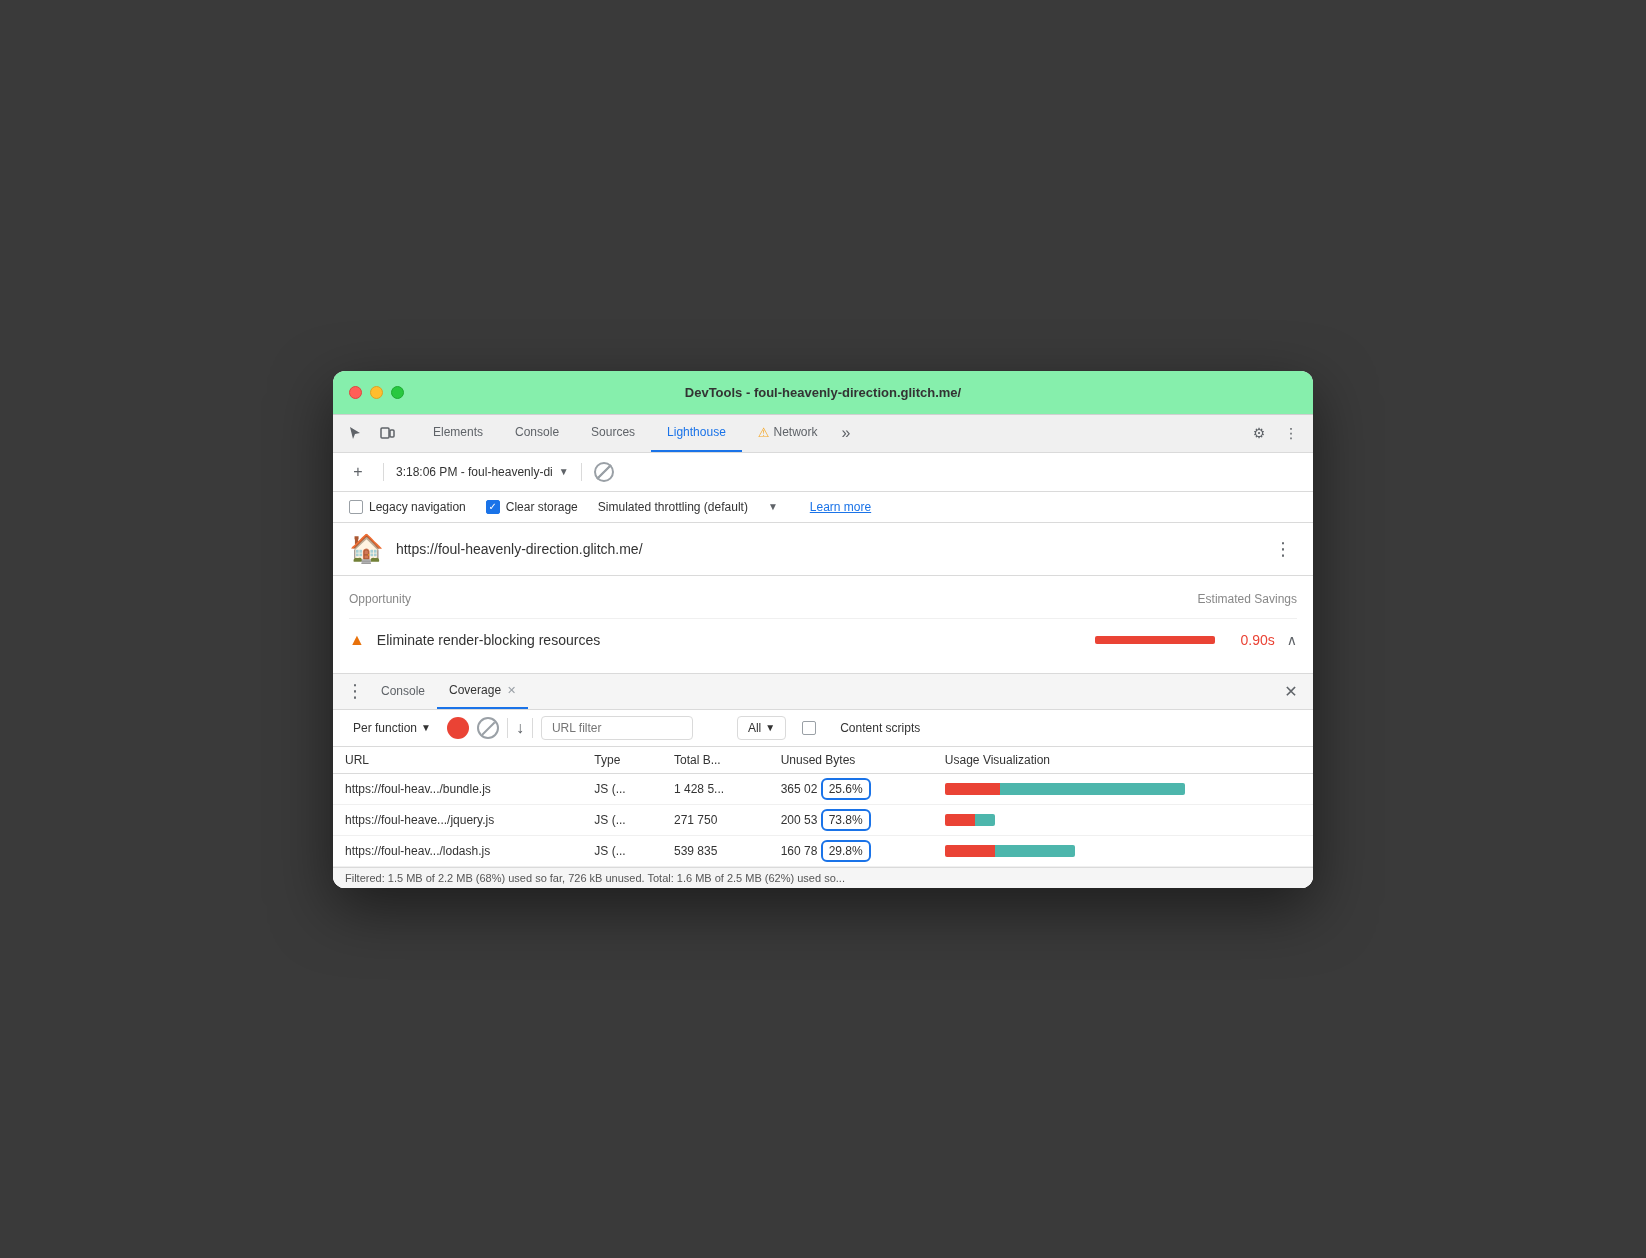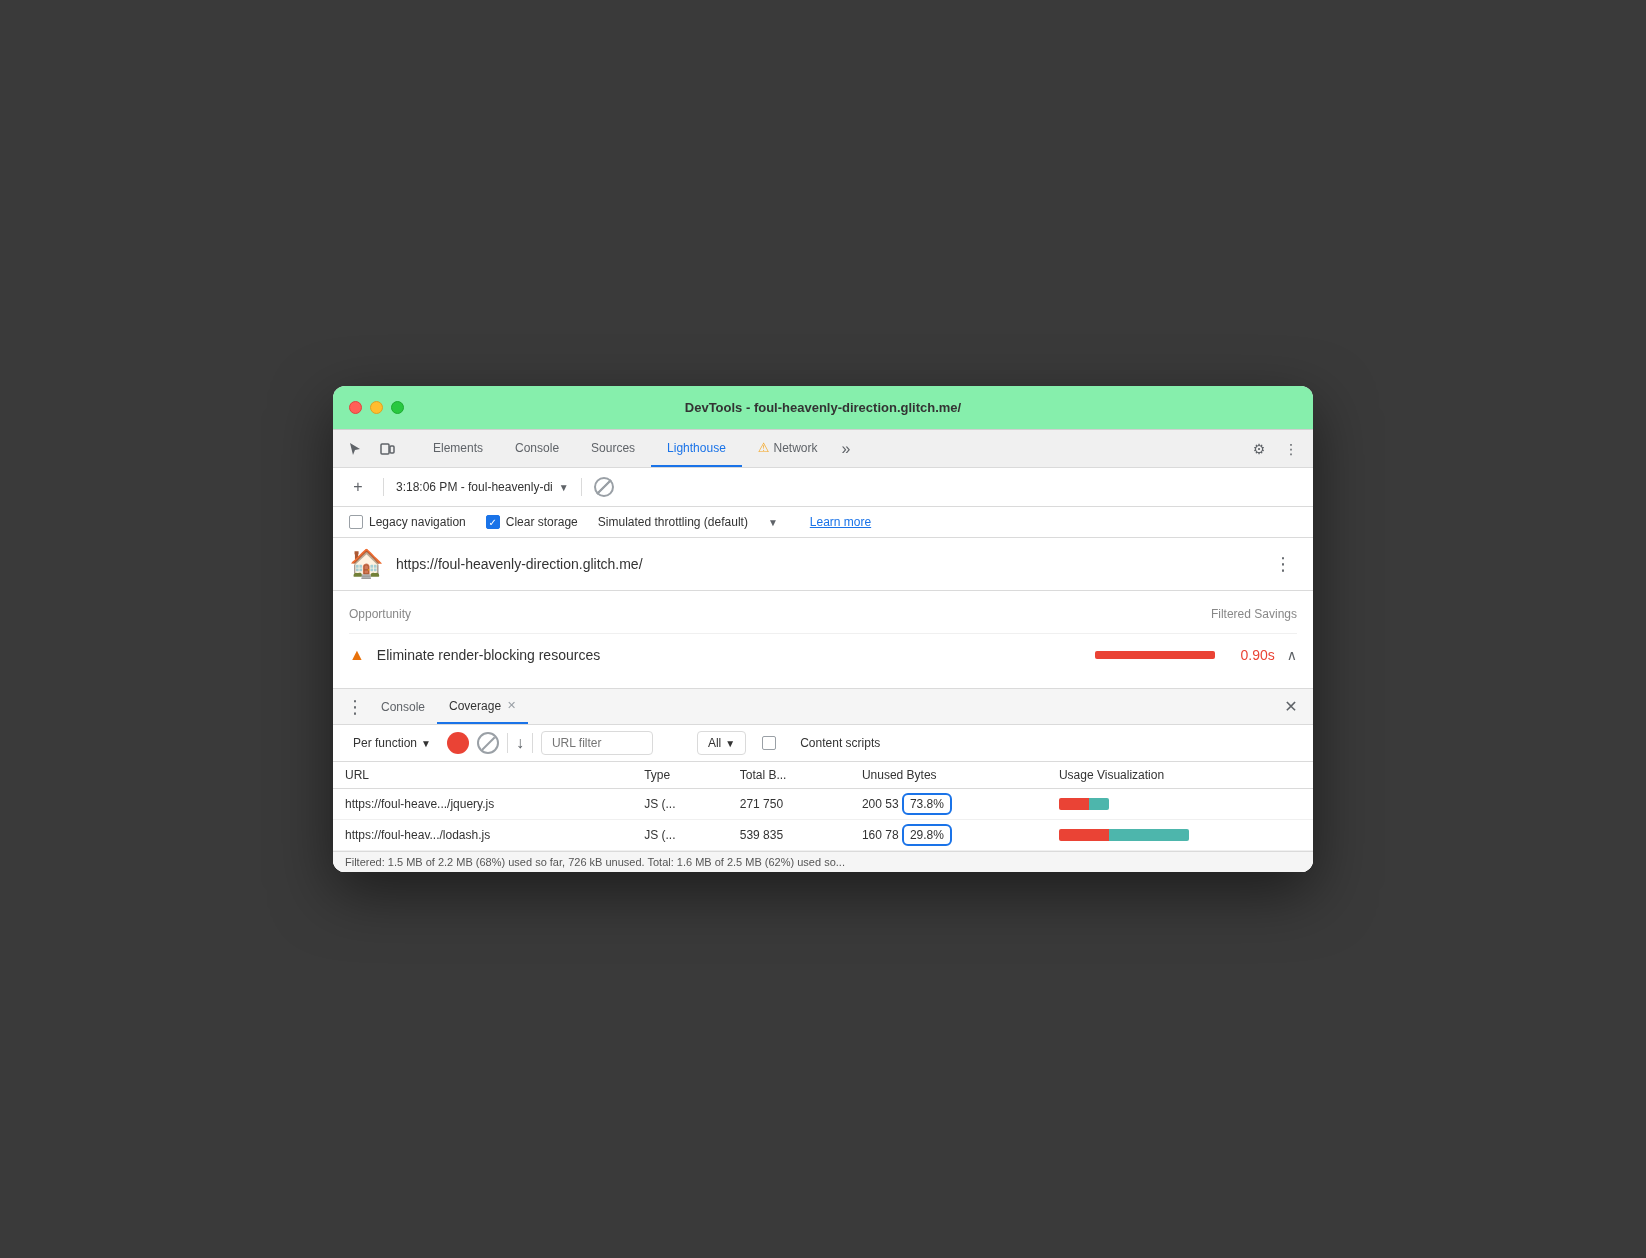--- a/index.html
+++ b/index.html
@@ -418,21 +418,21 @@
       color: #5f6368;
       cursor: pointer;
       font-size: 16px;
     }
     .url-filter-input {
       border: 1px solid #dadada;
       border-radius: 4px;
       padding: 4px 10px;
       font-size: 12px;
       color: #9aa0a6;
-      width: 112px;
+      width: 152px;
     }
     .all-select {
       display: flex;
       align-items: center;
       gap: 4px;
       font-size: 12px;
       color: #333;
       cursor: pointer;
       border: 1px solid #dadada;
       border-radius: 4px;
@@ -602,21 +602,21 @@
     <div class="lh-url-bar">
       <div class="lh-lighthouse">🏠</div>
       <span class="lh-url-text">https://foul-heavenly-direction.glitch.me/</span>
       <div class="more-btn">⋮</div>
     </div>
 
     <div class="opportunity-section-wrapper">
       <div class="opportunity-section">
         <div class="opportunity-header">
           <span class="opportunity-label">Opportunity</span>
-          <span class="savings-label">Filtered Savings</span>
+          <span class="savings-label">Estimated Savings</span>
         </div>
         <div class="opportunity-item">
           <span class="opportunity-warning">▲</span>
           <span class="opportunity-title">Eliminate render-blocking resources</span>
           <div class="savings-bar"></div>
           <span class="savings-time">0.90s</span>
           <span class="expand-btn">∧</span>
         </div>
       </div>
     </div>
@@ -660,20 +660,34 @@
         <thead>
           <tr>
             <th>URL</th>
             <th>Type</th>
             <th>Total B...</th>
             <th>Unused Bytes</th>
             <th>Usage Visualization</th>
           </tr>
         </thead>
         <tbody id="coverage-tbody">
+        <tr>
+              <td>https://foul-heav.../bundle.js</td>
+              <td>JS (...</td>
+              <td>1 428 5...</td>
+              <td style="white-space: nowrap;">365 02 <span class="pct-highlight">25.6%</span></td>
+              <td>
+                <div class="usage-bar-container">
+                  <div class="usage-bar">
+                    <div class="usage-used" style="width: 55px;"></div>
+                    <div class="usage-unused" style="width: 185px;"></div>
+                  </div>
+                </div>
+              </td>
+            </tr>
             <tr>
               <td>https://foul-heave.../jquery.js</td>
               <td>JS (...</td>
               <td>271 750</td>
               <td style="white-space: nowrap;">200 53 <span class="pct-highlight">73.8%</span></td>
               <td>
                 <div class="usage-bar-container">
                   <div class="usage-bar">
                     <div class="usage-used" style="width: 30px;"></div>
                     <div class="usage-unused" style="width: 20px;"></div>

